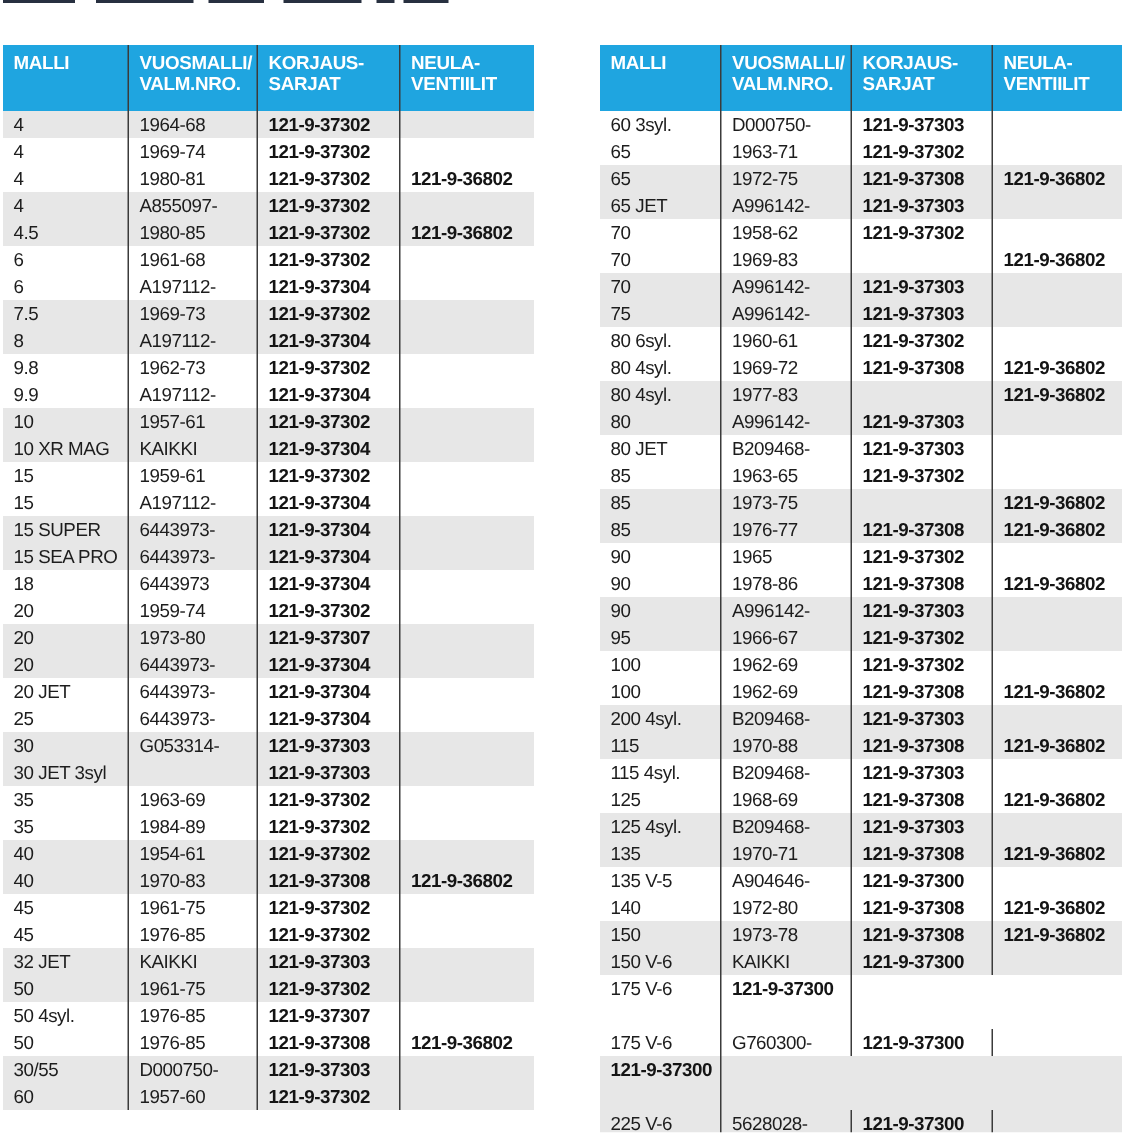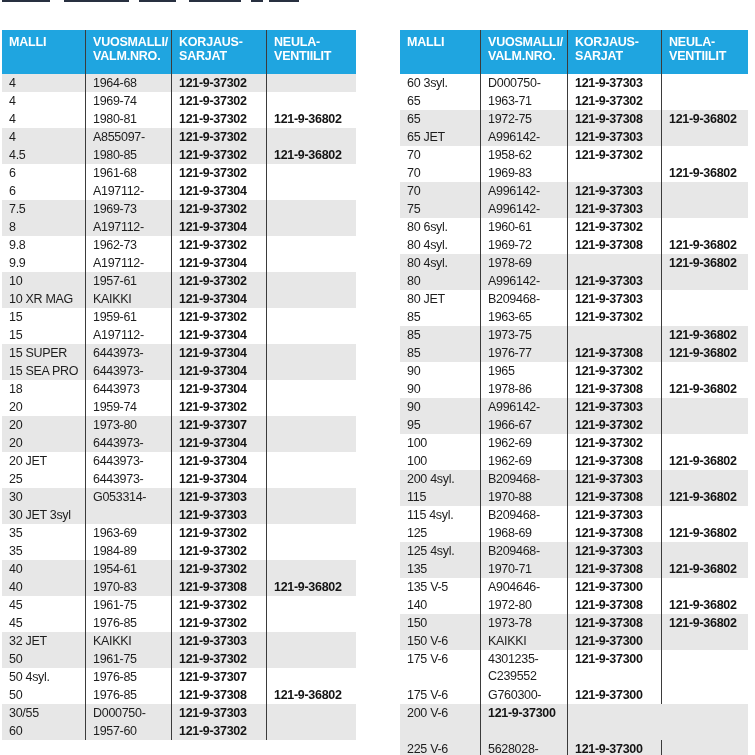--- a/index.html
+++ b/index.html
@@ -375,21 +375,21 @@
           <div class="td bold"></div>
         </div>
         <div class="trow">
           <div class="td">80 4syl.</div>
           <div class="td">1969-72</div>
           <div class="td bold">121-9-37308</div>
           <div class="td bold">121-9-36802</div>
         </div>
         <div class="trow stripe">
           <div class="td">80 4syl.</div>
-          <div class="td">1978-69</div>
+          <div class="td">1977-83</div>
           <div class="td bold"></div>
           <div class="td bold">121-9-36802</div>
         </div>
         <div class="trow stripe">
           <div class="td">80</div>
           <div class="td">A996142-</div>
           <div class="td bold">121-9-37303</div>
           <div class="td bold"></div>
         </div>
         <div class="trow">
@@ -507,33 +507,30 @@
           <div class="td bold">121-9-36802</div>
         </div>
         <div class="trow stripe">
           <div class="td">150 V-6</div>
           <div class="td">KAIKKI</div>
           <div class="td bold">121-9-37300</div>
           <div class="td bold"></div>
         </div>
         <div class="trow tall">
           <div class="td">175 V-6</div>
-          <div class="td">4301235-
-C239552</div>
           <div class="td bold">121-9-37300</div>
           <div class="td bold"></div>
         </div>
         <div class="trow">
           <div class="td">175 V-6</div>
           <div class="td">G760300-</div>
           <div class="td bold">121-9-37300</div>
           <div class="td bold"></div>
         </div>
         <div class="trow stripe tall">
-          <div class="td">200 V-6</div>
           <div class="td bold">121-9-37300</div>
           <div class="td bold"></div>
         </div>
         <div class="trow stripe">
           <div class="td">225 V-6</div>
           <div class="td">5628028-</div>
           <div class="td bold">121-9-37300</div>
           <div class="td bold"></div>
         </div>
       </div>

